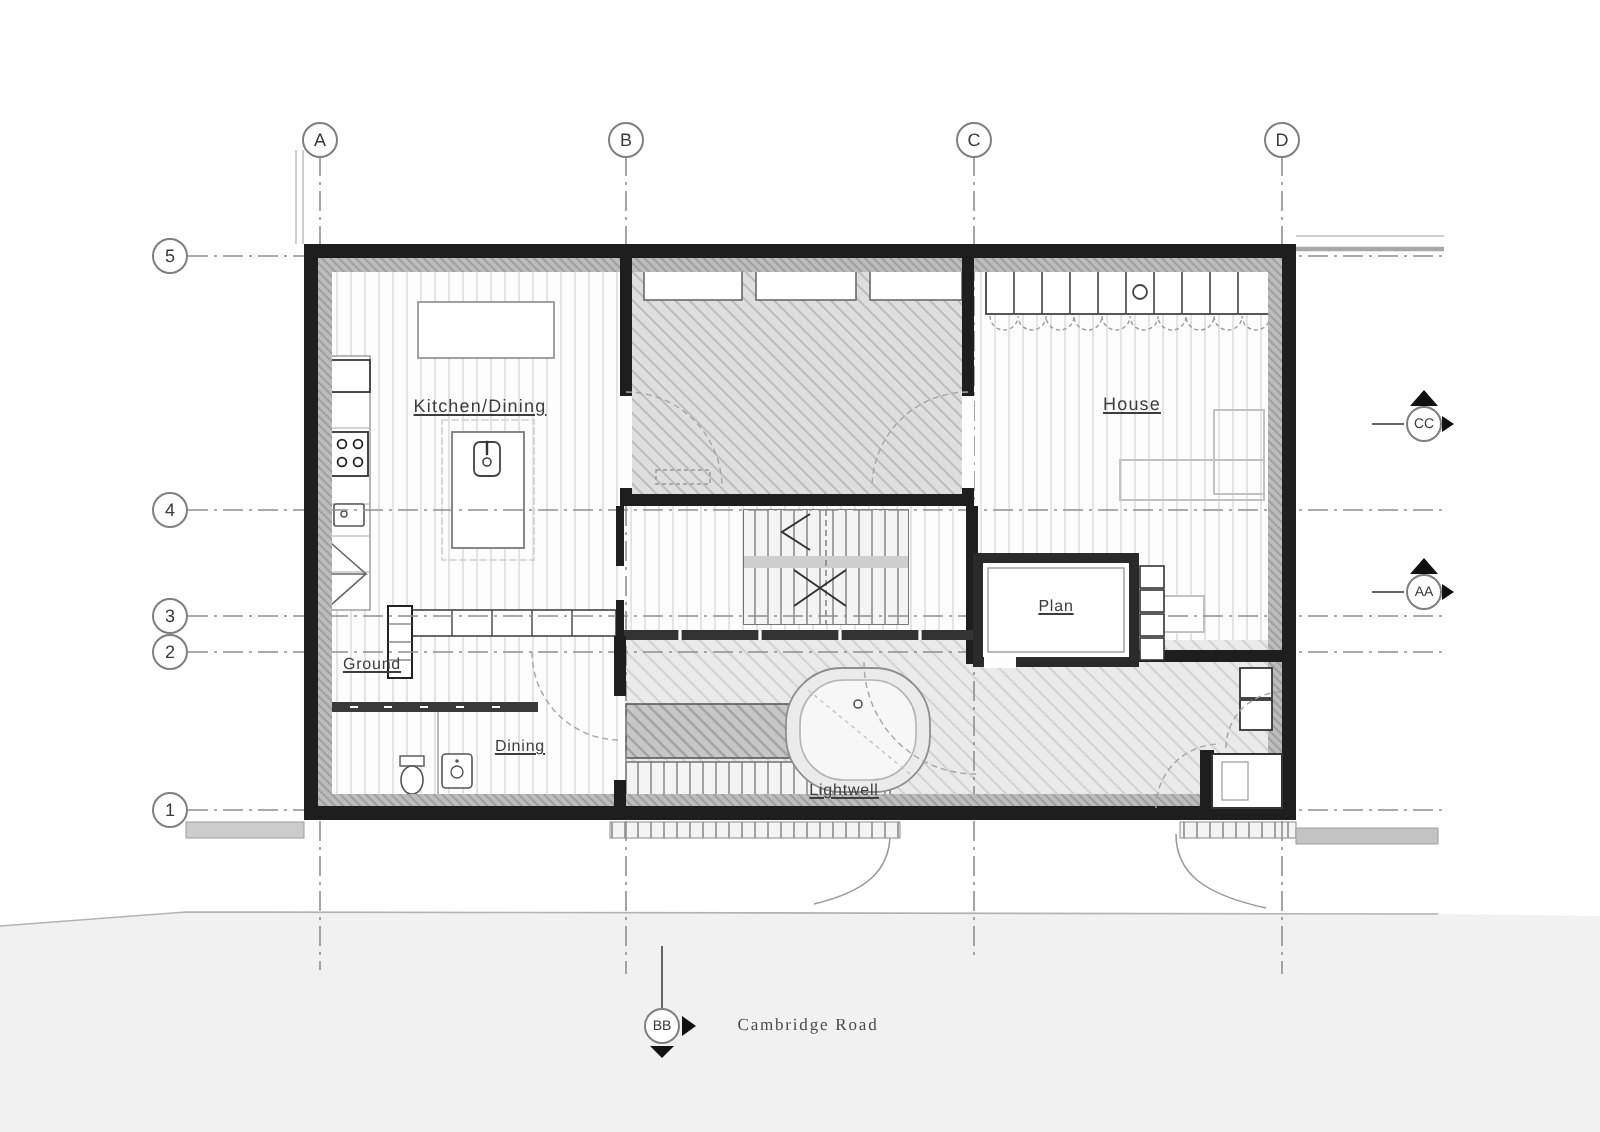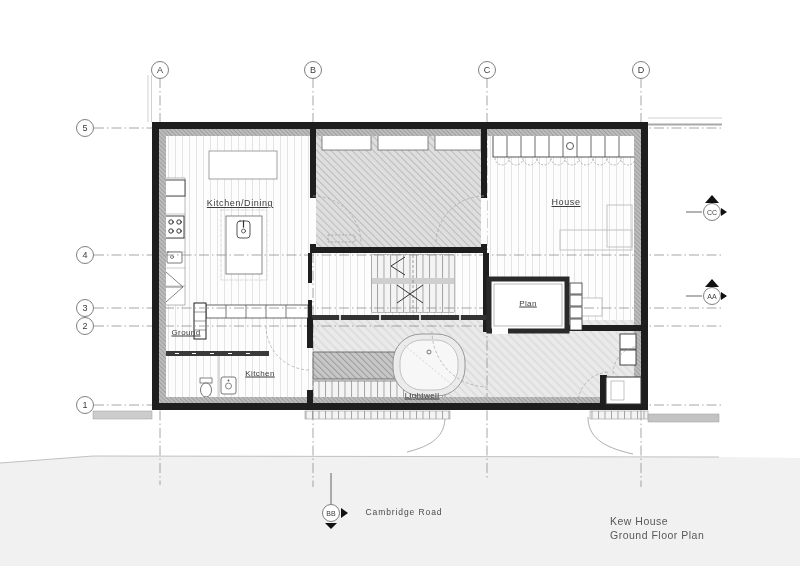--- a/index.html
+++ b/index.html
@@ -13,21 +13,21 @@
           background:#fff;display:flex;align-items:center;justify-content:center;
           font-size:9px;color:#3a3a3a;box-sizing:border-box;letter-spacing:0;}
   .bubble.sec{font-size:7px;}
   .tri{position:absolute;width:0;height:0;}
   .tri.up{border-left:7px solid transparent;border-right:7px solid transparent;border-bottom:8px solid #111;}
   .tri.right{border-top:4px solid transparent;border-bottom:4px solid transparent;border-left:6px solid #111;}
   .tri.rightBig{border-top:5px solid transparent;border-bottom:5px solid transparent;border-left:7px solid #111;}
   .tri.down{border-left:6px solid transparent;border-right:6px solid transparent;border-top:6px solid #111;}
   .titleblock{position:absolute;left:610px;top:515px;color:#585858;font-size:10.5px;
               line-height:13.5px;letter-spacing:.5px;}
-  .road-label{position:absolute;transform:translate(-50%,-50%);color:#4a4a4a;font-size:8.5px;letter-spacing:.9px;}
+  .road-label{position:absolute;transform:translate(-50%,-50%);color:#4a4a4a;font-size:8.5px;letter-spacing:.9px;font-family:Liberation Serif, serif;}
 </style>
 </head>
 <body>
 
 <div class="sheet">
 
 <svg width="800" height="566" viewBox="0 0 800 566">
   <defs>
     <pattern id="boards" patternUnits="userSpaceOnUse" width="7" height="12">
       <rect width="7" height="12" fill="#fdfdfd"></rect>
@@ -245,22 +245,18 @@
 <div class="bubble sec" style="left:703px;top:287px">AA</div>
 
 <div class="tri rightBig" style="left:341px;top:508px"></div>
 <div class="tri down" style="left:325px;top:523px"></div>
 <div class="bubble sec" style="left:322px;top:504px">BB</div>
 
 <div class="lbl" style="left:240px;top:203px">Kitchen/Dining</div>
 <div class="lbl" style="left:566px;top:202px">House</div>
 <div class="lbl small" style="left:528px;top:303px">Plan</div>
 <div class="lbl small" style="left:186px;top:332px">Ground</div>
-<div class="lbl small" style="left:260px;top:373px">Kitchen</div>
+<div class="lbl small" style="left:260px;top:373px">Dining</div>
 <div class="lbl small" style="left:422px;top:395px">Lightwell</div>
 
 <div class="road-label" style="left:404px;top:512px">Cambridge Road</div>
-<div class="titleblock">
-  <div>Kew House</div>
-  <div>Ground Floor Plan</div>
+
 </div>
 
-</div>
-
 </body></html>

